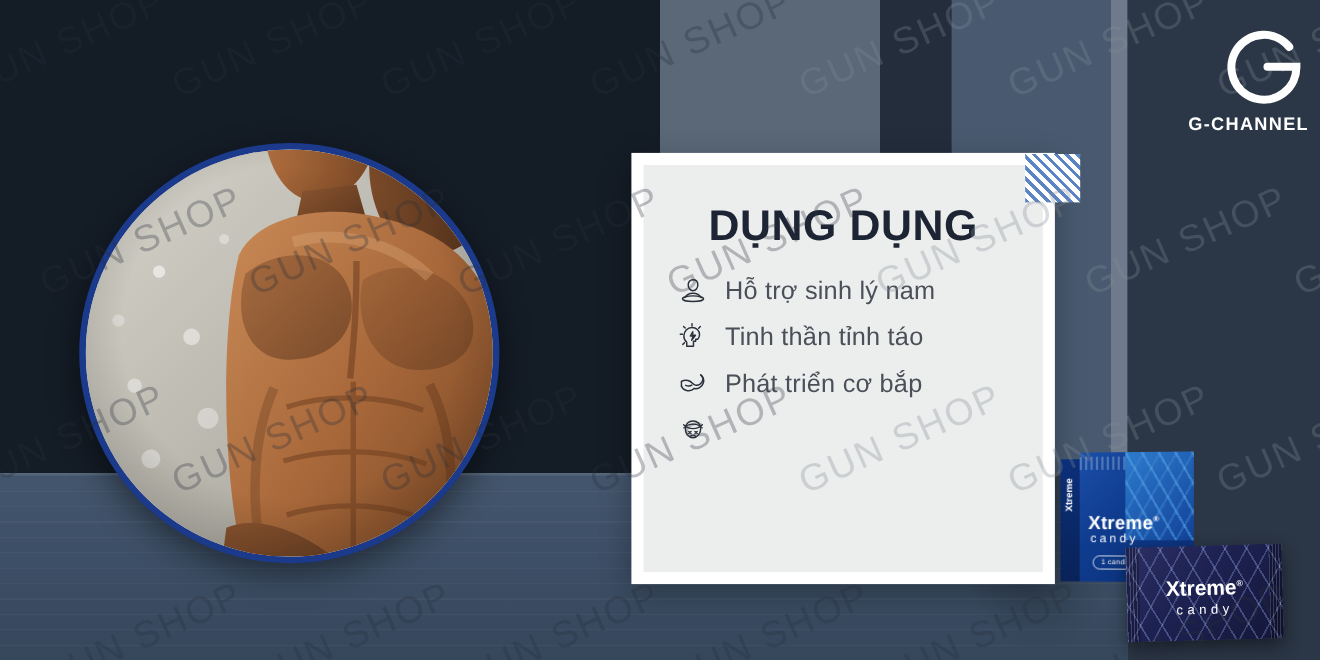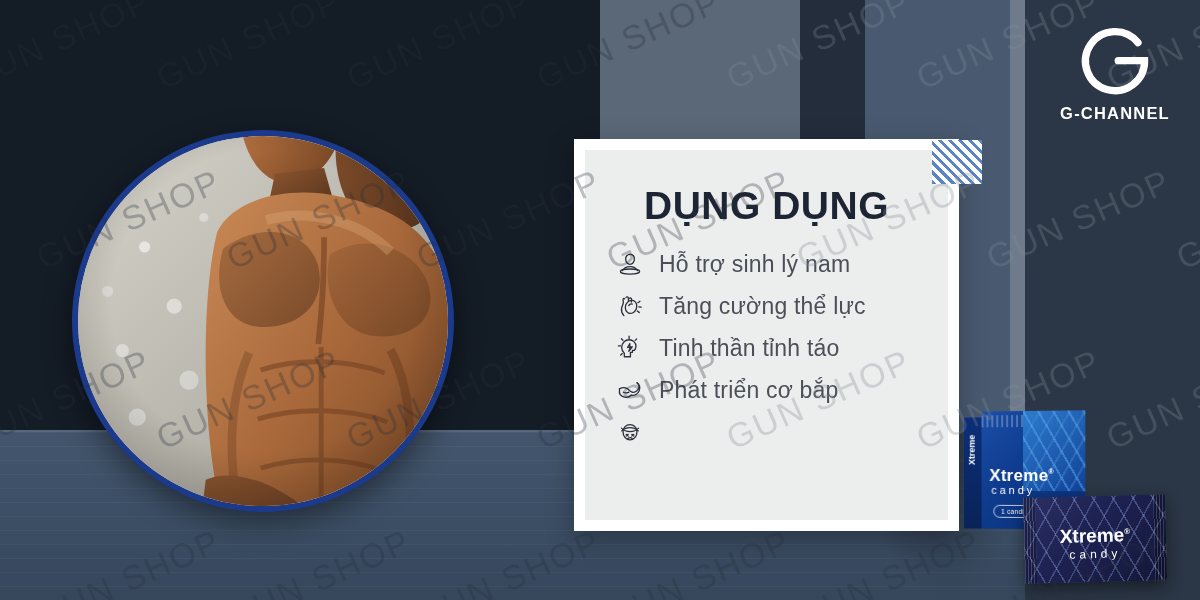--- a/index.html
+++ b/index.html
@@ -165,21 +165,21 @@
       repeating-linear-gradient(45deg,
         #5b84c4 0px, #5b84c4 3px,
         #ffffff 3px, #ffffff 7px);
     z-index:26;
   }
 
   
   .logo {
     position:absolute; left:1040px; top:18px; width:150px; height:110px;
     z-index:45;
-    display:flex; flex-direction:column; align-items:center; justify-content:flex-start;
+    display:flex; flex-direction:column; align-items:flex-end; justify-content:flex-start;
   }
   .logo-g {
     width:82px; height:82px; position:relative;
   }
   .logo-g svg { width:82px; height:82px; display:block; }
   .logo-text {
     margin-top:4px;
     color:#ffffff;
     font-size:16.5px;
     font-weight:700;
@@ -360,33 +360,20 @@
             <svg viewBox="0 0 32 32" fill="none" stroke="currentColor" stroke-width="1.5" stroke-linecap="round" stroke-linejoin="round">
               <path d="M16 5c3.2 0 5 2.4 5 5.4 0 3.2-2.2 6-5 6s-5-2.8-5-6C11 7.4 12.8 5 16 5z"></path>
               <path d="M7.5 23.5c1.6-3 5-4.6 8.5-4.6s6.9 1.6 8.5 4.6"></path>
               <ellipse cx="16" cy="24.6" rx="11" ry="2.9"></ellipse>
             </svg>
           </span>
           <span class="feature-label">Hỗ trợ sinh lý nam</span>
         </div>
 
 
-        <div class="feature-row">
-          <span class="feature-icon">
-            <svg viewBox="0 0 32 32" fill="none" stroke="currentColor" stroke-width="1.5" stroke-linecap="round" stroke-linejoin="round">
-              <path d="M9 27c-2.2-2.6-3.2-5.6-2.6-8.6.5-2.6 2-4.4 2-6.6 0-1.5-.6-2.6-.3-3.6.3-1 1.3-1.2 1.9-.4"></path>
-              <path d="M11.5 6.2c.9-1 2.3-.6 2.6.7.3 1.3-.2 2.4.2 3.3"></path>
-              <path d="M15.4 7.2c1-.8 2.3-.2 2.4 1.1.1 1.2-.5 2.2-.2 3.1"></path>
-              <ellipse cx="17.2" cy="17" rx="6.4" ry="7.6" transform="rotate(22 17.2 17)"></ellipse>
-              <path d="M14.6 15.6c.8-1.6 2.6-2.4 4-1.7"></path>
-              <path d="M25 12.2l2.4-1.6M26 17l2.8.3M24.4 21.6l2.2 1.8"></path>
-            </svg>
-          </span>
-          <span class="feature-label">Tăng cường thể lực</span>
-        </div>
 
         <div class="feature-row">
           <span class="feature-icon">
             <svg viewBox="0 0 32 32" fill="none" stroke="currentColor" stroke-width="1.5" stroke-linecap="round" stroke-linejoin="round">
               <path d="M9.5 26v-4.1c-1.8-1.6-3-4-3-6.6C6.5 10.4 10.3 6.6 15 6.6c4.3 0 7.8 3.2 7.8 7.4 0 2-.8 3.6-1.9 4.8h-2.1v2.1h-2.3V26z"></path>
               <path d="M15.8 10.8l-2.6 4.6h3l-1.6 4.4 4-5.2h-2.8z" stroke-width="1.4"></path>
               <path d="M15 2.6v2.4M6.2 5.4l1.7 1.7M2.8 13.6h2.4M7.2 22.4l-1.8 1.7M23.6 5.6l-1.7 1.7"></path>
             </svg>
           </span>
           <span class="feature-label">Tinh thần tỉnh táo</span>

